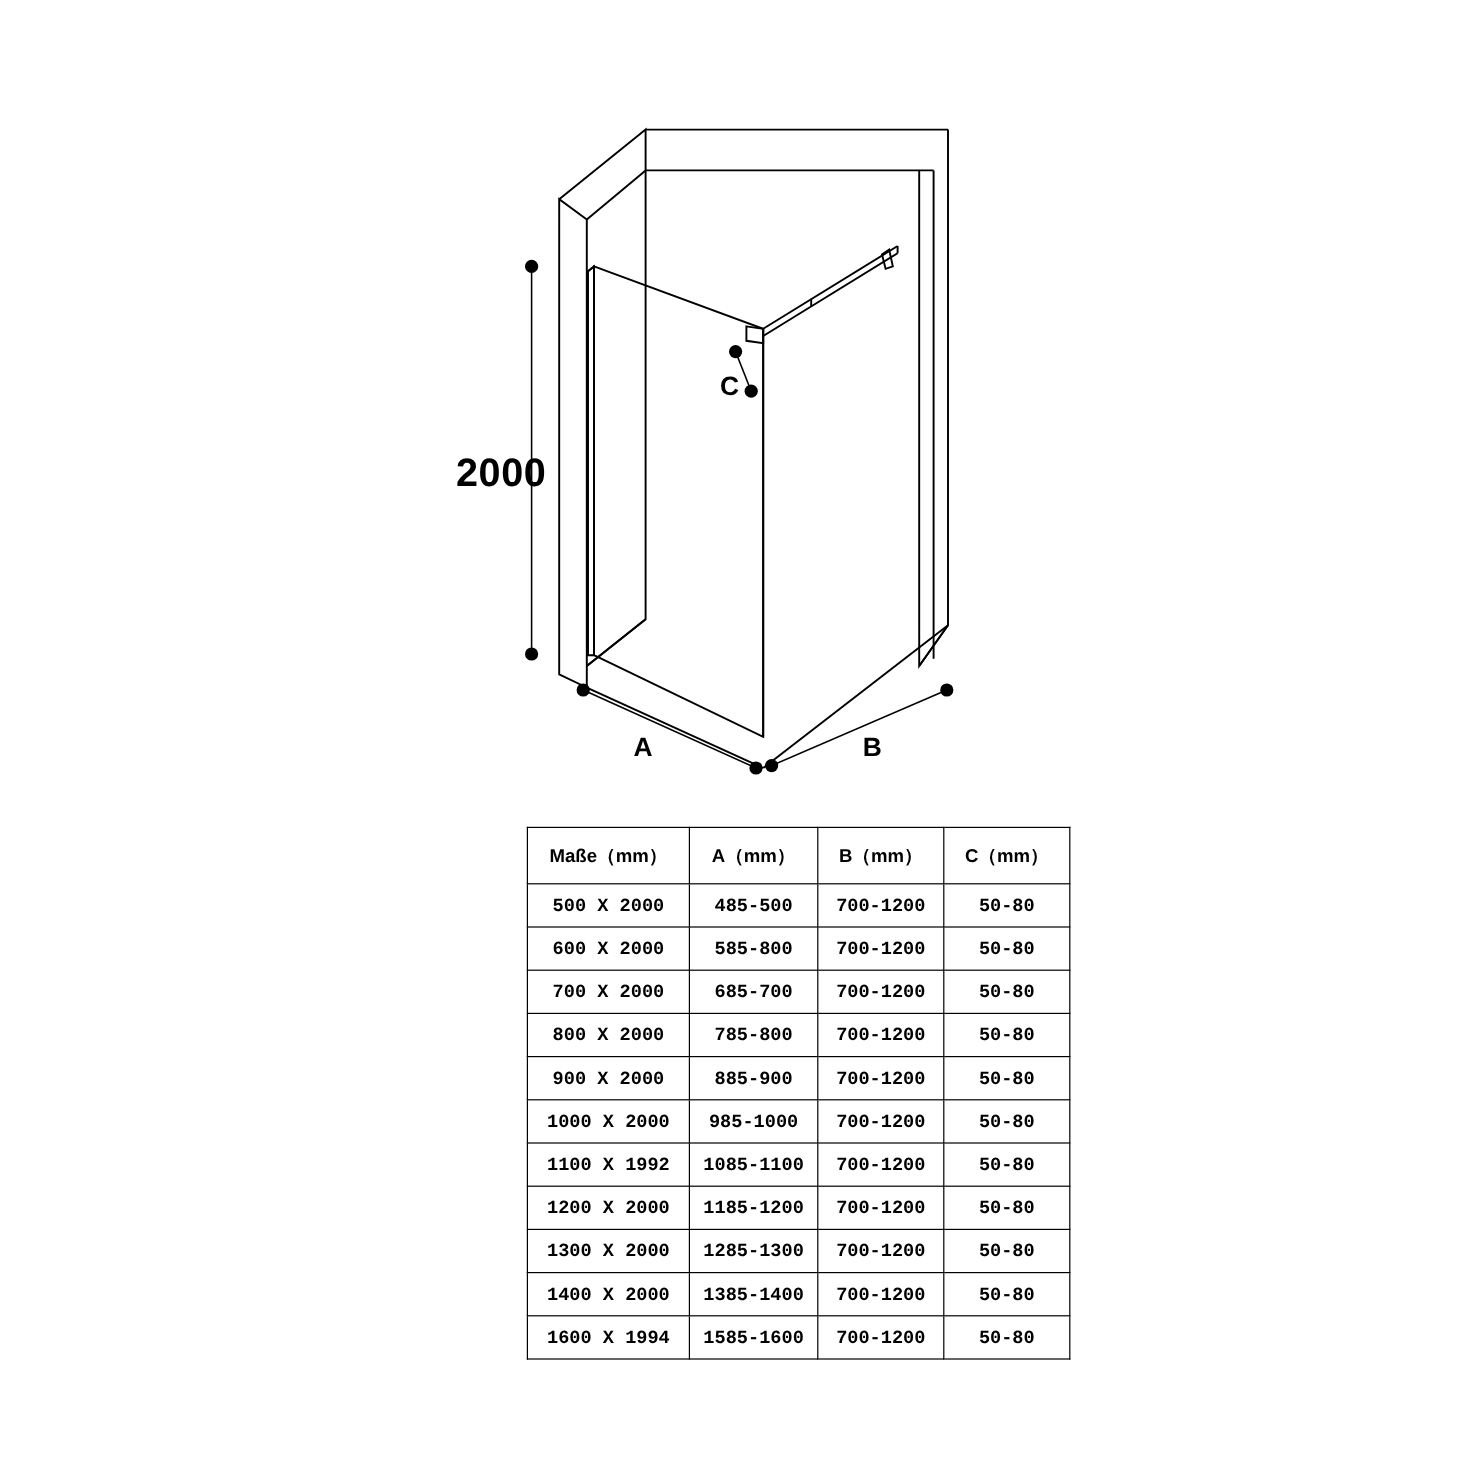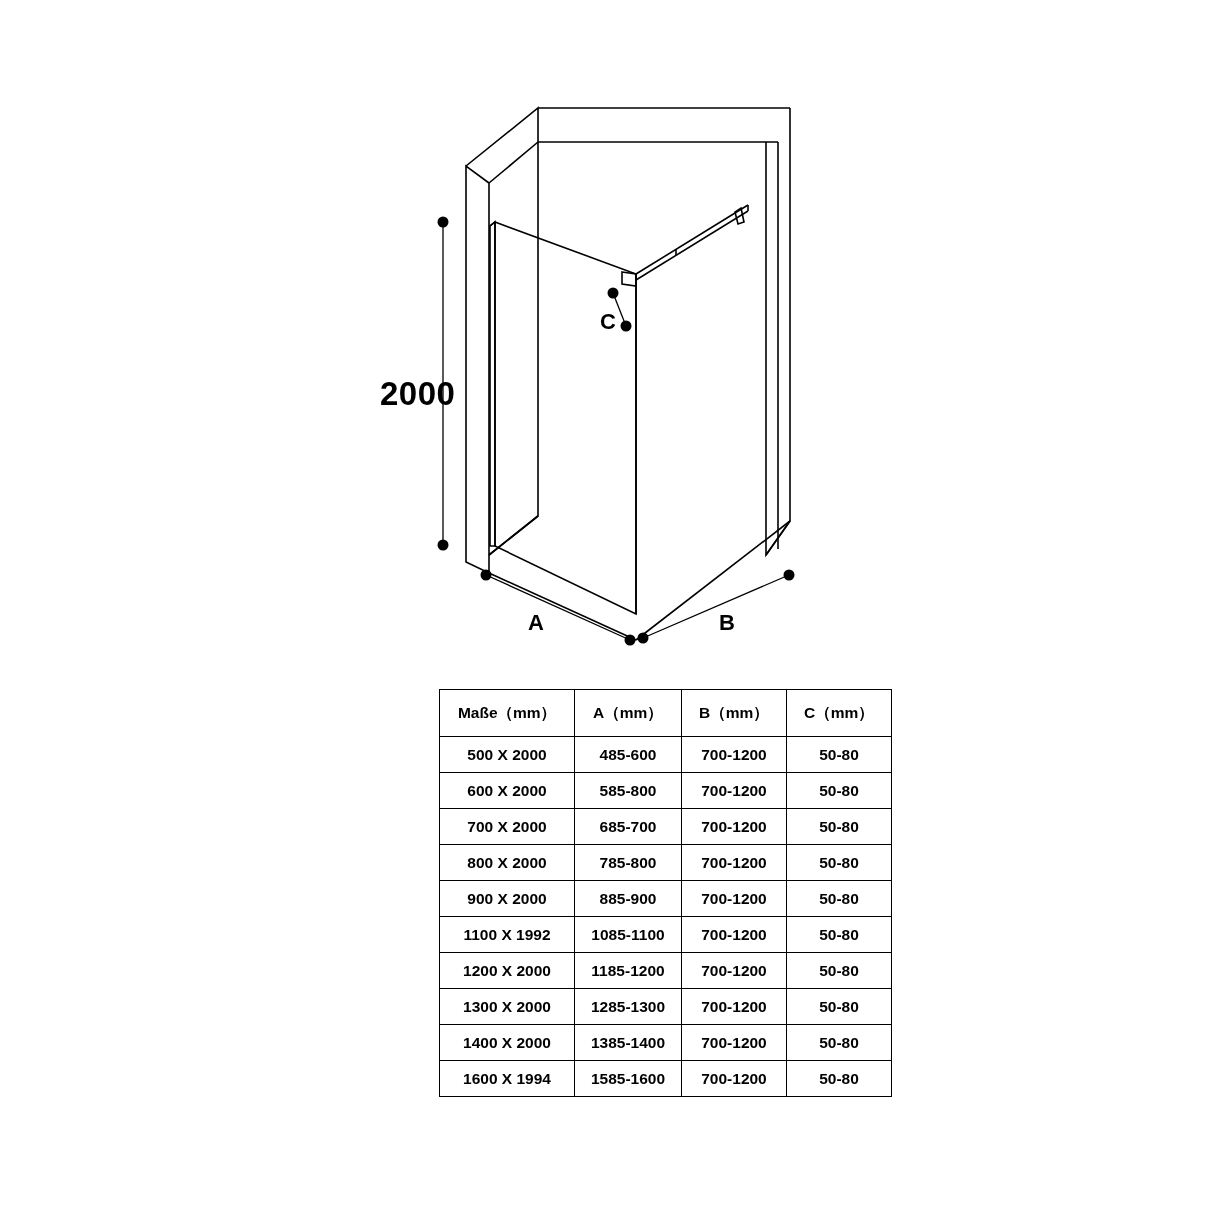--- a/index.html
+++ b/index.html
@@ -77,20 +77,21 @@
     font-weight: bold;
     color: #000000;
     white-space: nowrap;
     padding: 0;
   }
   table.spec th {
     height: 46px;
   }
   table.spec td {
     height: 35px;
+    font-family: Liberation Mono, monospace;
   }
   col.c0 { width: 135px; }
   col.c1 { width: 107px; }
   col.c2 { width: 105px; }
   col.c3 { width: 105px; }
 </style>
 </head>
 <body>
 
 <div id="stage">
@@ -176,21 +177,21 @@
         <tr>
           <th>Maße（mm）</th>
           <th>A（mm）</th>
           <th>B（mm）</th>
           <th>C（mm）</th>
         </tr>
       </thead>
       <tbody id="spec-body">
           <tr>
             <td>500 X 2000</td>
-            <td>485-600</td>
+            <td>485-500</td>
             <td>700-1200</td>
             <td>50-80</td>
           </tr>
           <tr>
             <td>600 X 2000</td>
             <td>585-800</td>
             <td>700-1200</td>
             <td>50-80</td>
           </tr>
           <tr>
@@ -201,20 +202,26 @@
           </tr>
           <tr>
             <td>800 X 2000</td>
             <td>785-800</td>
             <td>700-1200</td>
             <td>50-80</td>
           </tr>
           <tr>
             <td>900 X 2000</td>
             <td>885-900</td>
+            <td>700-1200</td>
+            <td>50-80</td>
+          </tr>
+          <tr>
+            <td>1000 X 2000</td>
+            <td>985-1000</td>
             <td>700-1200</td>
             <td>50-80</td>
           </tr>
           <tr>
             <td>1100 X 1992</td>
             <td>1085-1100</td>
             <td>700-1200</td>
             <td>50-80</td>
           </tr>
           <tr>

